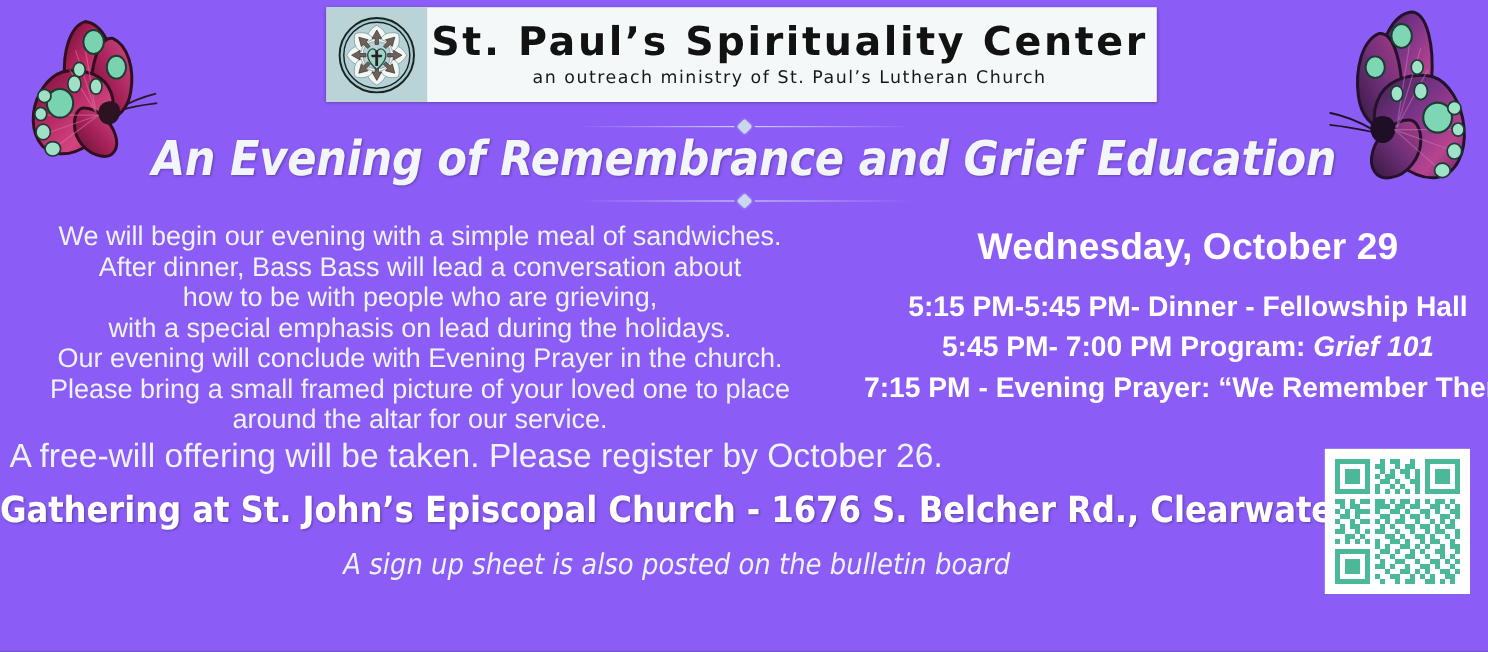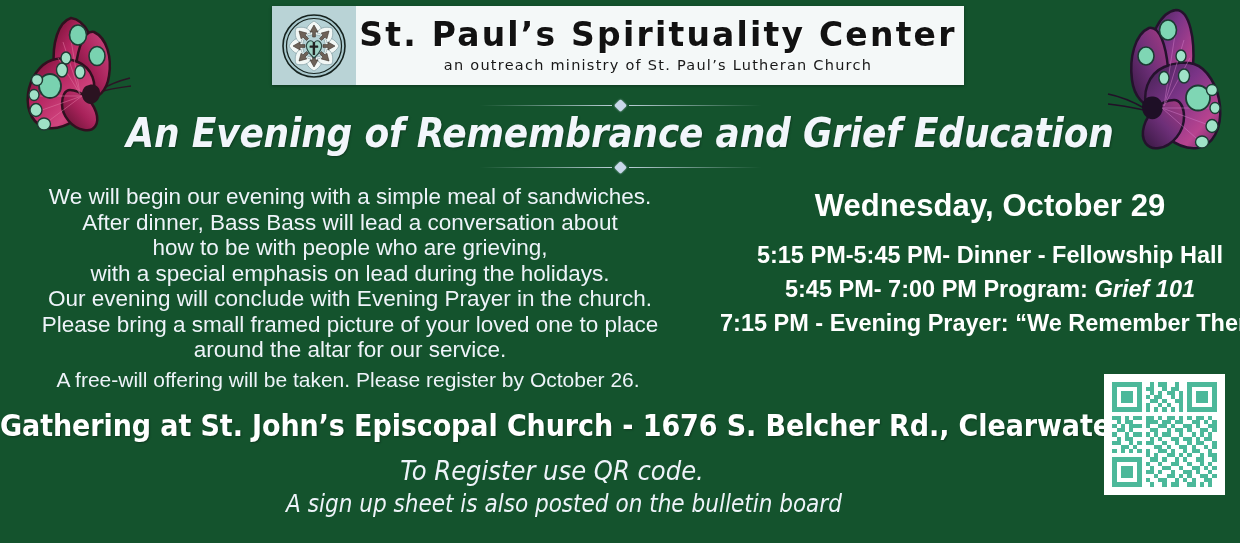--- a/index.html
+++ b/index.html
@@ -5,21 +5,21 @@
 <style>
   html,body{margin:0;padding:0;}
   body{
     background:#3f5780;
     font-family:"Liberation Sans", sans-serif;
   }
   #flyer{
     position:relative;
     width:1240px;
     height:543px;
-    background:#14532d;
+    background:#8b5cf6;
     overflow:hidden;
   }
 
   
   .butterfly{position:absolute;}
   .butterfly svg{display:block;}
   #butterfly-left{left:8px;top:-2px;width:150px;height:150px;}
   #butterfly-right{right:4px;top:-4px;width:150px;height:175px;}
 
   
@@ -143,21 +143,21 @@
   }
   .schedule-row .em{font-style:italic;text-align:center;}
 
   
   #offering-note{
     position:absolute;
     left:8px;top:368px;
     width:680px;
     text-align:center;
     color:#eef3f9;
-    font-size:21px;
+    font-size:28px;
     line-height:24px;
     white-space:nowrap;
   }
 
   
   #location-line{
     position:absolute;
     left:0;top:408px;
     width:1104px;
     text-align:center;
@@ -385,21 +385,20 @@
         <span>7:15 PM - Evening Prayer:  “We Remember Them”</span><span class="em"></span>
       </div>
     </div>
   </div>
 
   <div id="offering-note">A free-will offering will be taken.   Please register by October 26.</div>
 
   <div id="location-line">Gathering at St. John’s Episcopal Church  - 1676 S. Belcher Rd., Clearwater</div>
 
   <div id="register-block">
-    <div id="register-main">To Register use  QR code.</div>
     <div id="register-sub">A sign up sheet is also posted on the bulletin board</div>
   </div>
 
   <div id="qr-code">
     <svg viewBox="0 0 29 29" shape-rendering="crispEdges" xmlns="http://www.w3.org/2000/svg" aria-hidden="true">
       <rect width="29" height="29" fill="#ffffff"></rect>
       <g fill="#4cb89a">
 
         <rect x="2" y="2" width="7" height="1"></rect>
           <rect x="2" y="8" width="7" height="1"></rect>

